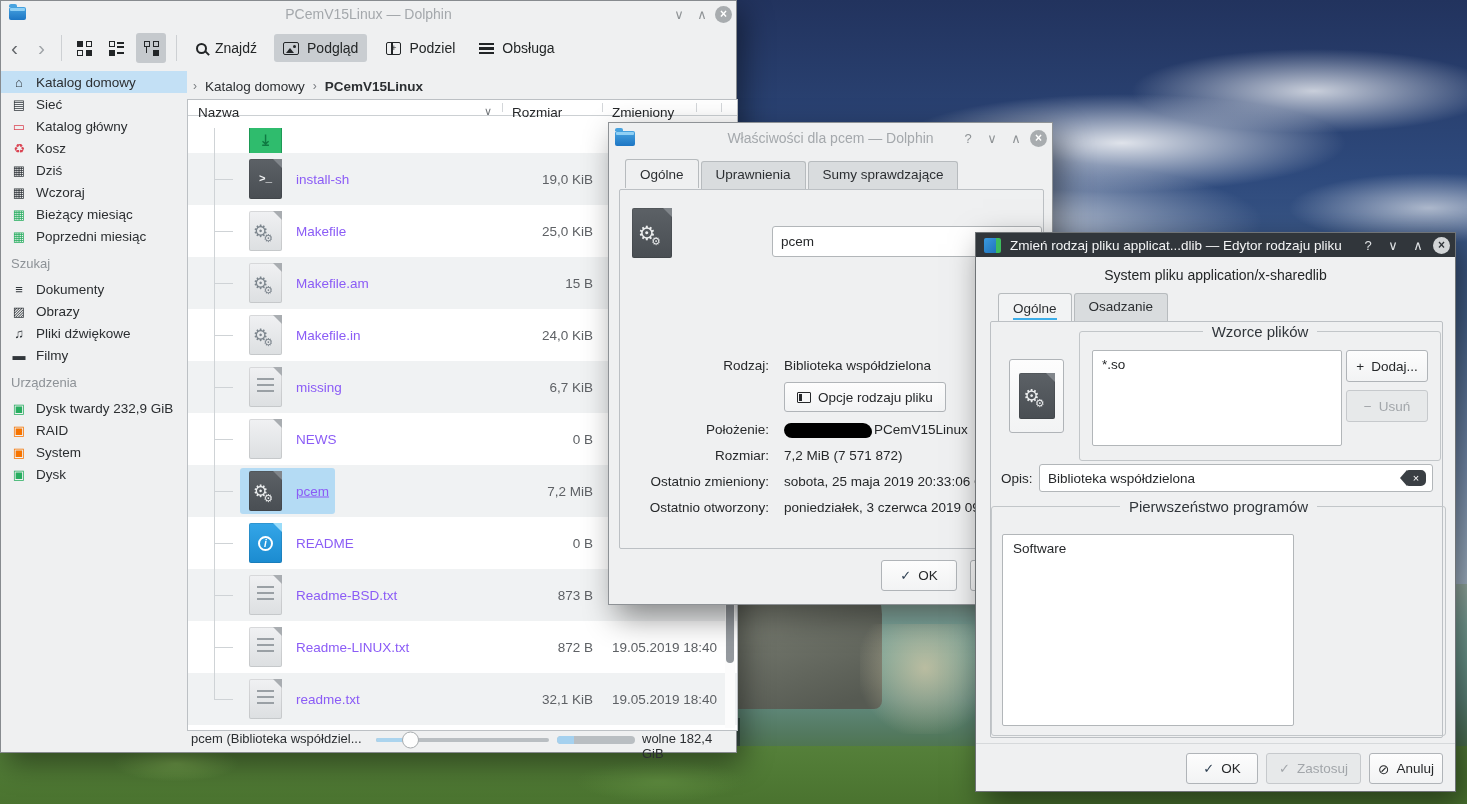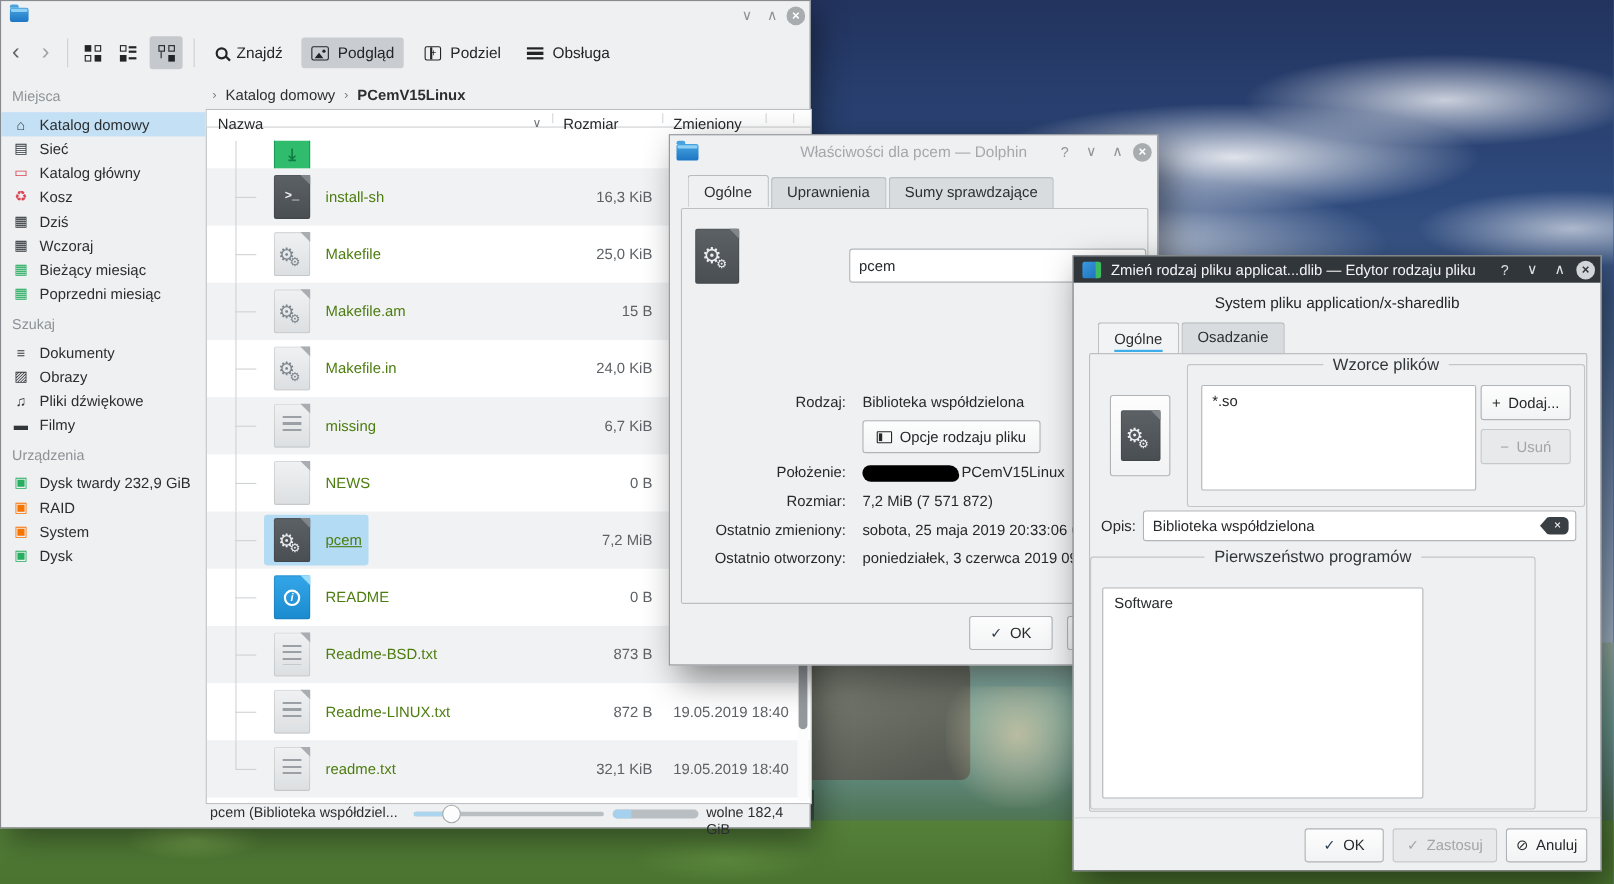--- a/index.html
+++ b/index.html
@@ -110,21 +110,21 @@
   .fi.green { background:#2fbc6d; box-shadow:inset 0 0 0 1px #1d9955; border-radius:3px; }
   .fi.green::after { display:none; }
   .fi .g { position:absolute; inset:0; display:flex; align-items:center; justify-content:center; }
   .gear { font-size:17px; color:#7c858d; line-height:1; }
   .gear::after { content:"⚙"; font-size:11px; position:relative; left:-5px; top:5px; }
   .fi.dark .gear { color:#eceeef; }
   .tlines { width:17px; height:18px; background:repeating-linear-gradient(180deg,#9aa0a5 0 2px,transparent 2px 6px); }
   .term { color:#f2f3f4; font-size:11px; font-weight:bold; font-family:"Liberation Mono","DejaVu Sans Mono",monospace; }
   .infoc { width:15px; height:15px; border:2px solid #ffffff; border-radius:50%; color:#fff; font-size:10px; font-style:italic; font-weight:bold; display:flex; align-items:center; justify-content:center; }
   .instal { color:#0f7a42; font-size:15px; font-weight:bold; }
-  .fname { position:absolute; left:108px; top:50%; transform:translateY(-50%); font-size:13.5px; color:#4d7c0f; }
+  .fname { position:absolute; left:108px; top:50%; transform:translateY(-50%); font-size:13.5px; color:#8b5cf6; }
   .frow.selected .fname { text-decoration:underline; }
   .fsize { position:absolute; left:315px; width:90px; text-align:right; top:50%; transform:translateY(-50%); font-size:13.5px; color:#5e6165; }
   .fdate { position:absolute; left:424px; top:50%; transform:translateY(-50%); font-size:13.5px; color:#5e6165; white-space:nowrap; }
   .vscroll { position:absolute; right:2px; top:28px; bottom:2px; width:10px; background:#fcfcfc; }
   .vthumb { position:absolute; left:1px; width:8px; top:335px; height:200px; background:#94999e; border-radius:4px; }
 
   
   .statusbar { position:absolute; left:0; bottom:0; right:0; height:25px; font-size:13px; color:#2b2e31; }
   .st-text { position:absolute; left:190px; top:4px; }
   .slider { position:absolute; left:375px; top:11px; width:173px; height:4px; background:#b9bec2; border-radius:2px; }
@@ -170,21 +170,21 @@
   .ft-frame { position:absolute; left:14px; top:88px; width:453px; height:417px; border:1px solid #bcc0c4; border-radius:2px; }
   .ft-iconbtn { position:absolute; left:33px; top:126px; width:55px; height:74px; display:flex; align-items:center; justify-content:center; }
   .gb-patterns { left:103px; top:98px; width:362px; height:130px; }
   .pat-list { position:absolute; left:12px; top:18px; width:250px; height:96px; padding:6px 9px; font-size:13.5px; }
   .pat-add { position:absolute; right:12px; top:18px; width:82px; height:32px; }
   .pat-del { position:absolute; right:12px; top:58px; width:82px; height:32px; }
   .opis-label { position:absolute; left:25px; top:238px; font-size:13.5px; }
   .opis-input { position:absolute; left:63px; top:231px; width:394px; height:28px; padding-right:28px; }
   .clear-ic { position:absolute; right:6px; top:5px; width:20px; height:16px; background:#3a3f44; border-radius:3px 5px 5px 3px; color:#fff; font-size:11px; display:flex; align-items:center; justify-content:center; }
   .clear-ic::before { content:""; position:absolute; left:-6px; top:50%; transform:translateY(-50%); border-style:solid; border-width:8px 7px 8px 0; border-color:transparent #3a3f44 transparent transparent; }
-  .gb-priority { left:15px; top:273px; width:405px; height:230px;padding-left:20px; }
+  .gb-priority { left:15px; top:273px; width:455px; height:230px;padding-left:20px; }
   .prio-list { position:absolute; left:10px; top:27px; width:292px; height:192px; padding:6px 10px; font-size:13.5px; }
   .ft-bottom { position:absolute; left:0; right:0; bottom:0; height:48px; border-top:1px solid #d6d9db; }
   .ft-ok { position:absolute; left:210px; top:9px; width:72px; height:31px; }
   .ft-apply { position:absolute; left:290px; top:9px; width:95px; height:31px; }
   .ft-cancel { position:absolute; left:393px; top:9px; width:74px; height:31px; }
   .chk { color:#2c3e50; font-size:13px; }
   .btn.disabled .chk, .btn.disabled .bico { color:#a2a6aa; }
 </style>
 </head>
 <body>
@@ -194,20 +194,21 @@
   <div class="landscape"></div>
   <div class="cliff"></div>
   <div class="reflection"></div>
   <div class="darkwater"></div>
   <div class="grass"></div>
 </div>
 
 <div class="win-main">
   <div class="tb-main">
     <div style="margin-left:8px" class="folder-ic"></div>
+    <div class="title">PCemV15Linux — Dolphin</div>
     <div class="tbtns">
       <span class="titlebtn">∨</span>
       <span class="titlebtn">∧</span>
       <span class="closecirc" style="background:#a8acaf;color:#fff">×</span>
     </div>
   </div>
 
   <div class="toolbar">
     <span class="navchev">‹</span>
     <span class="navchev dim">›</span>
@@ -257,21 +258,20 @@
   </div>
 
   <div class="crumbs">
     <span class="sep">›</span>
     <span>Katalog domowy</span>
     <span class="sep">›</span>
     <span class="cur">PCemV15Linux</span>
   </div>
 
   <div class="sidebar" id="sidebar">
-      <div class="sb-h">Miejsca</div>
       <div class="sb-i selected">
         <span class="sb-ic" style="color: rgb(49, 54, 59);">⌂</span>
         <span>Katalog domowy</span>
       </div>
       <div class="sb-i">
         <span class="sb-ic" style="color: rgb(49, 54, 59);">▤</span>
         <span>Sieć</span>
       </div>
       <div class="sb-i">
         <span class="sb-ic" style="color: rgb(218, 68, 83);">▭</span>
@@ -357,21 +357,21 @@
           <span class="fdate"></span>
         </div>
         <div class="frow alt">
           <div class="tree"></div>
           <div class="fi dark">
             <span class="g">
               <span class="term">&gt;_</span>
             </span>
           </div>
           <span class="fname">install-sh</span>
-          <span class="fsize">16,3 KiB</span>
+          <span class="fsize">19,0 KiB</span>
           <span class="fdate"></span>
         </div>
         <div class="frow">
           <div class="tree"></div>
           <div class="fi">
             <span class="g">
               <span class="gear">⚙</span>
             </span>
           </div>
           <span class="fname">Makefile</span>

